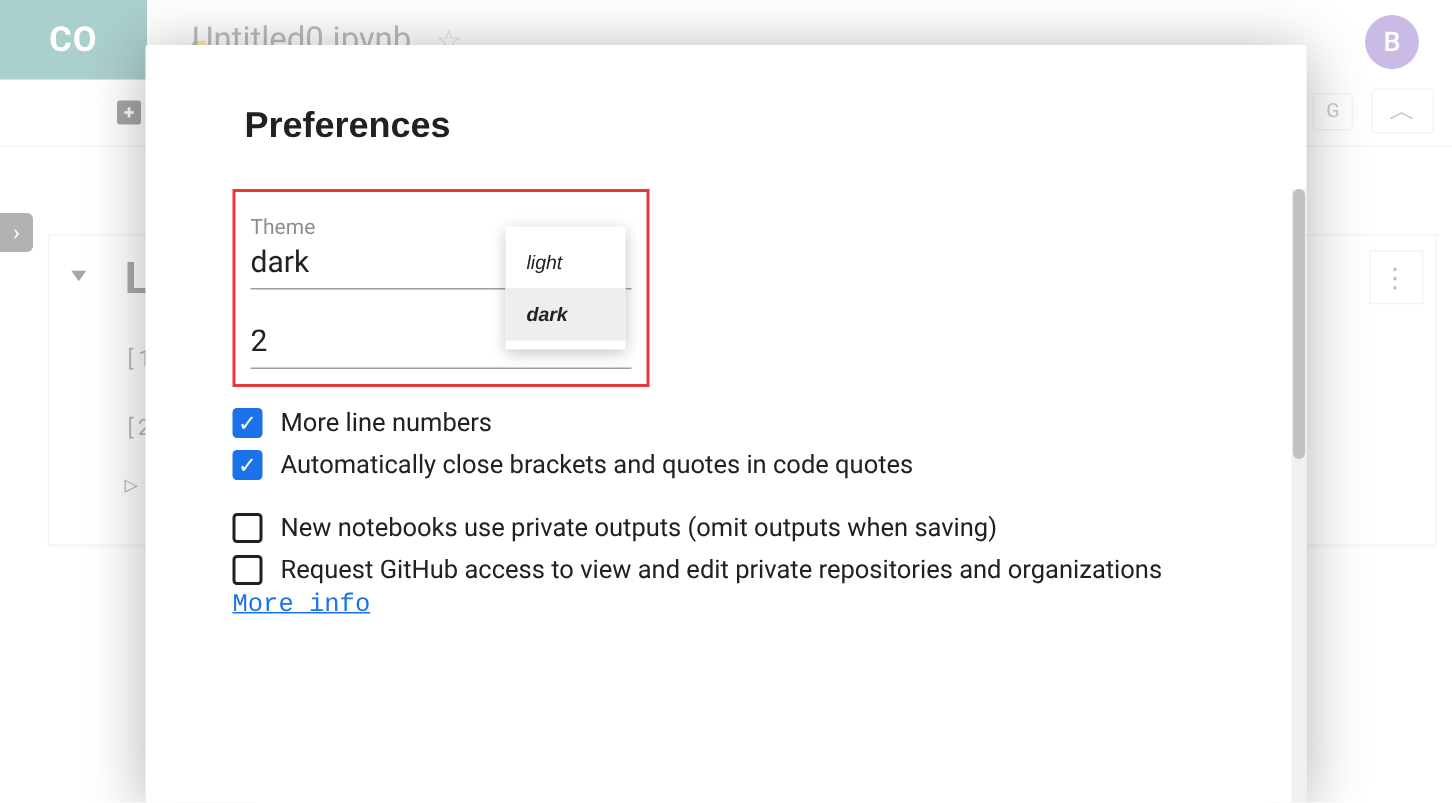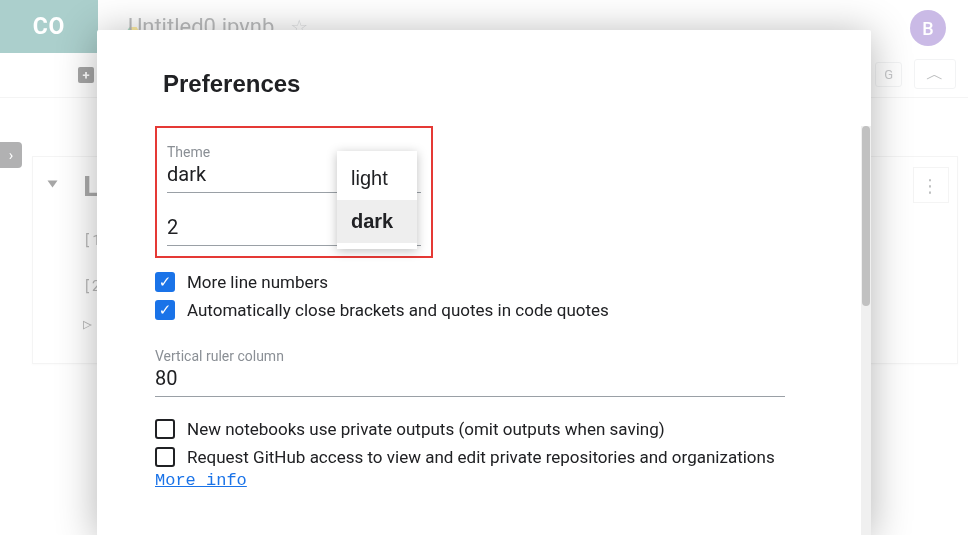--- a/index.html
+++ b/index.html
@@ -270,23 +270,24 @@
     left: 240px;
     top: 121px;
     width: 80px;
     background: #fff;
     box-shadow: 0 2px 10px rgba(0,0,0,0.25);
     z-index: 20;
     padding: 6px 0;
   }
   .dd-item {
     padding: 10px 14px;
-    font-size: 20px;
+    font-size: 13px;
     color: #202124;
     font-family: Arial, sans-serif;
+    font-style: italic;
   }
   .dd-item.selected {
     background: #eeeeee;
     font-weight: 700;
   }
 
   .check-row {
     display: flex;
     align-items: center;
     gap: 12px;
@@ -400,24 +401,20 @@
         <span>More line numbers</span>
       </div>
 
       <div class="check-row">
         <div class="cbox checked">
           <span>✓</span>
         </div>
         <span>Automatically close brackets and quotes in code quotes</span>
       </div>
 
-      <div class="wide-field">
-        <div class="field-label">Vertical ruler column</div>
-        <div class="field-value">80</div>
-      </div>
 
       <div class="check-row" style="margin-top:22px;">
         <div class="cbox unchecked"></div>
         <span>New notebooks use private outputs (omit outputs when saving)</span>
       </div>
 
       <div class="check-row">
         <div class="cbox unchecked"></div>
         <span>Request GitHub access to view and edit private repositories and organizations</span>
       </div>

